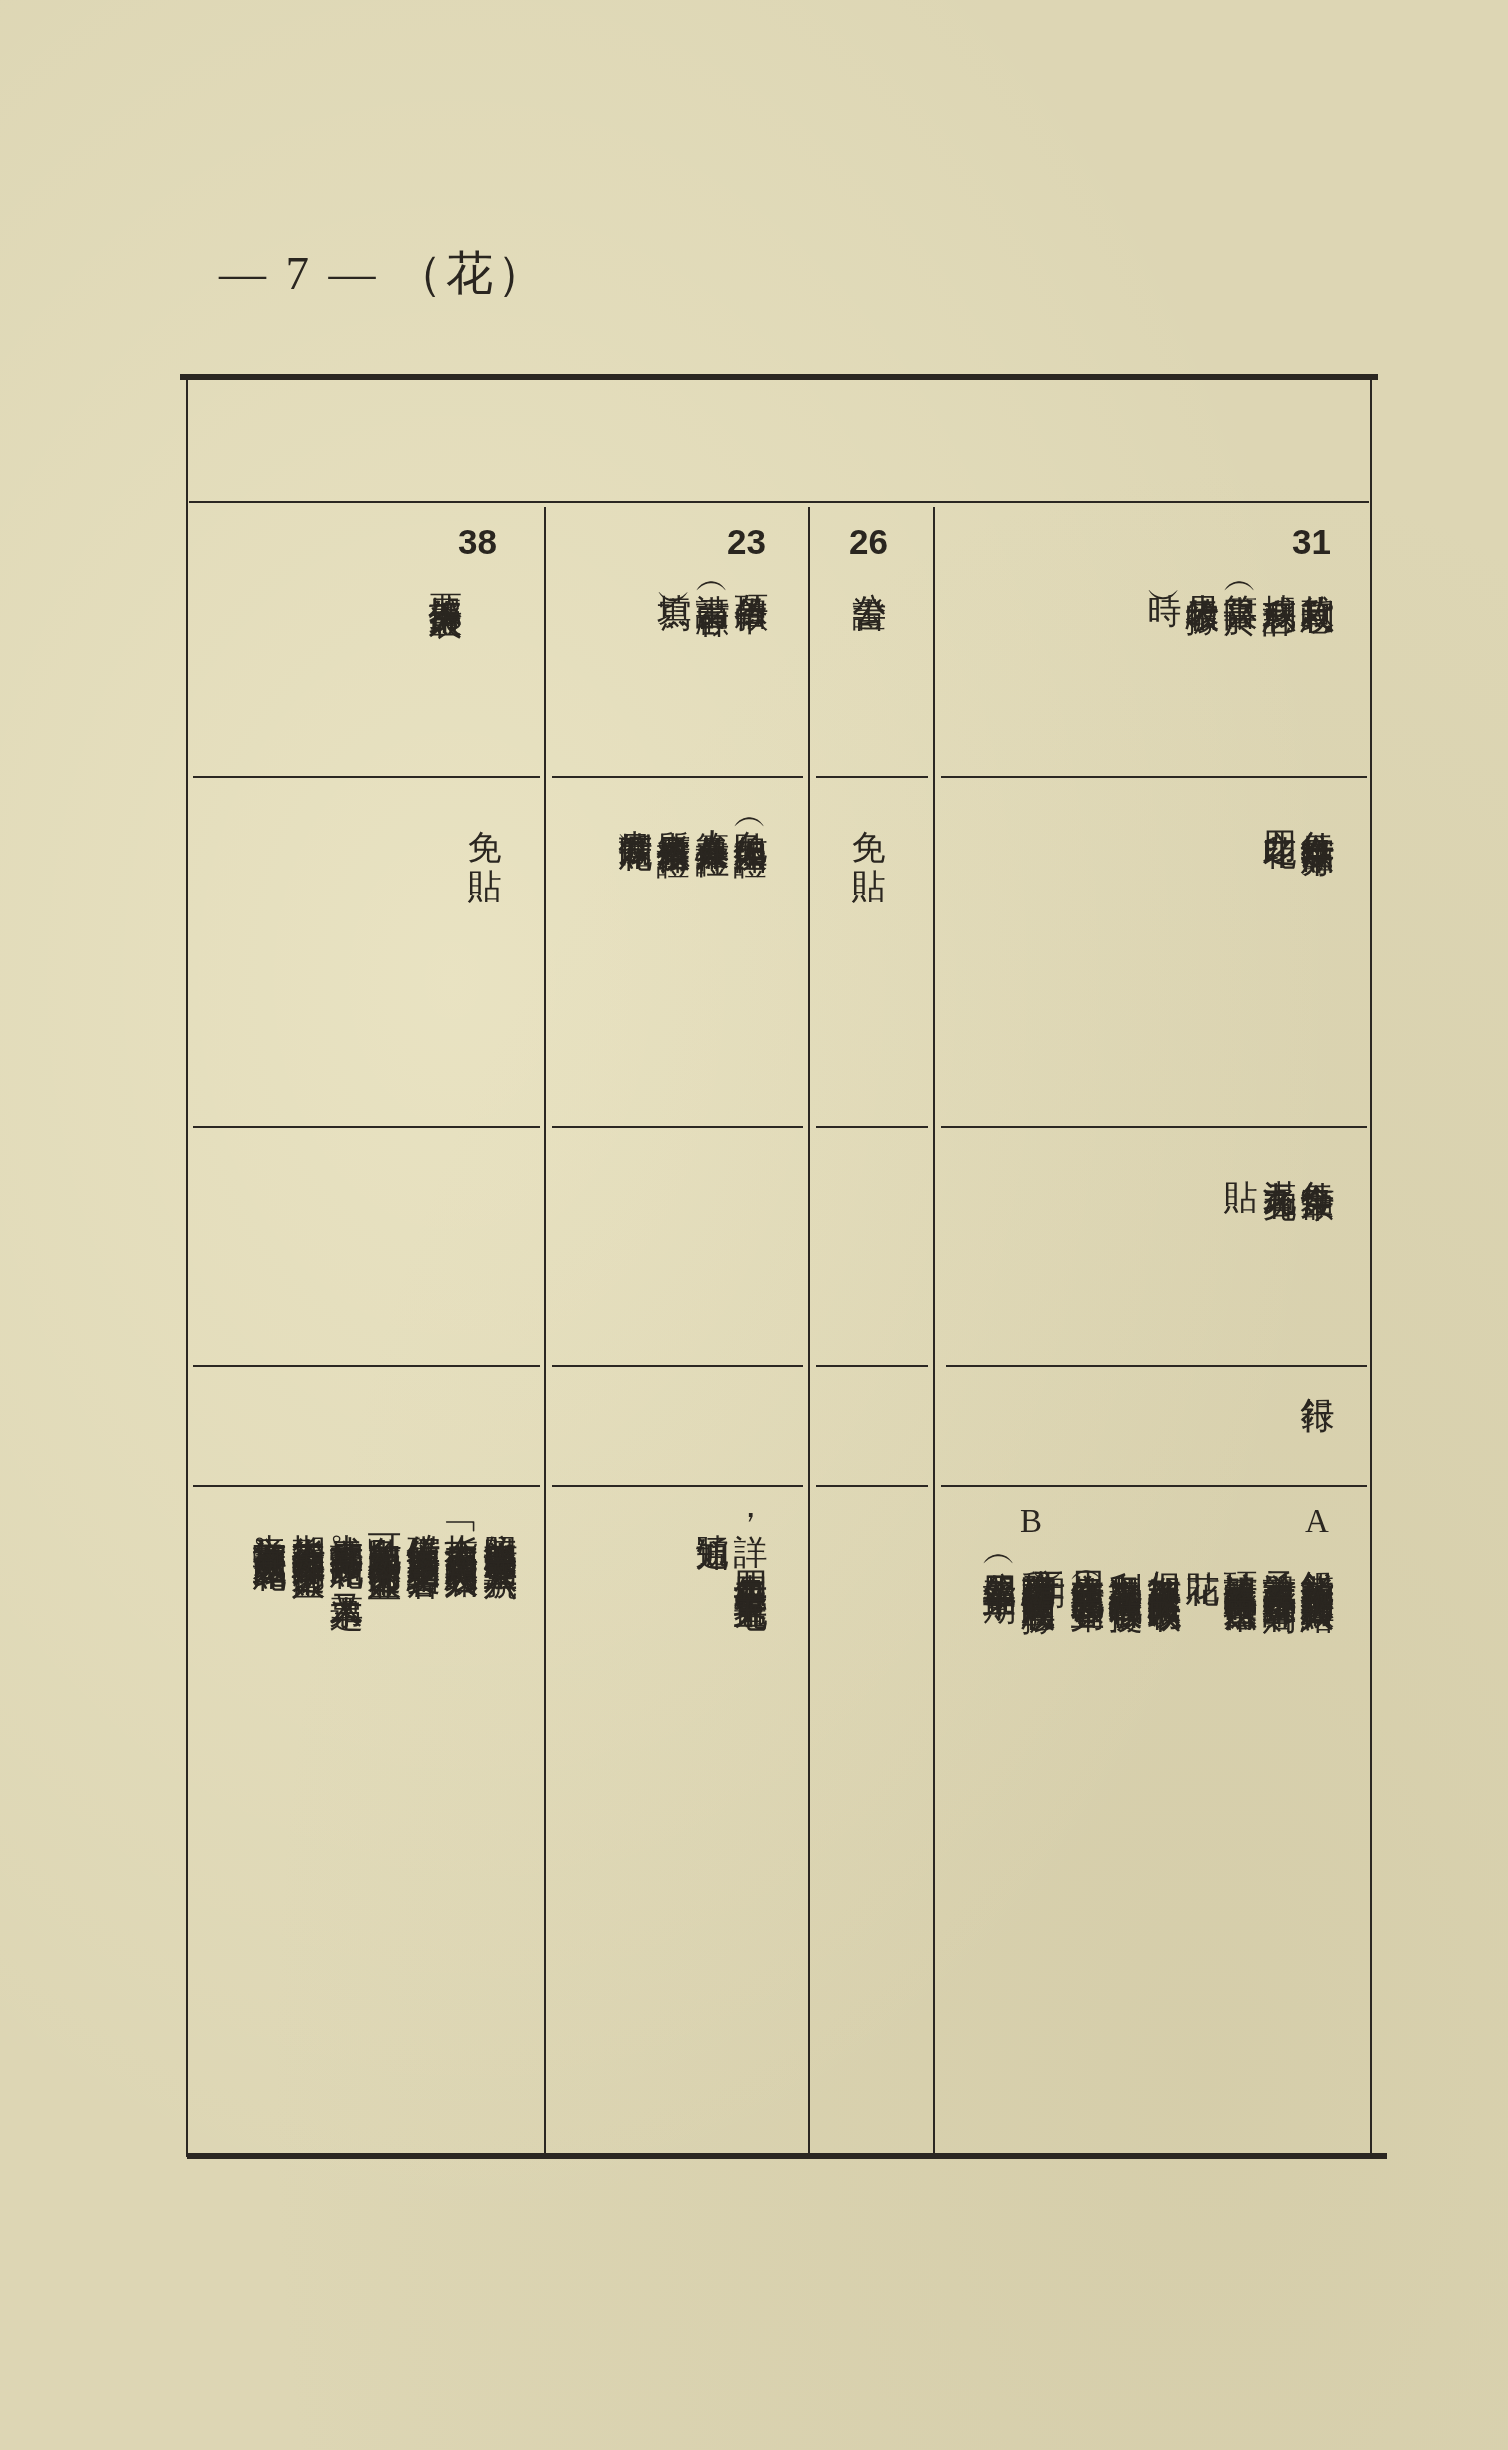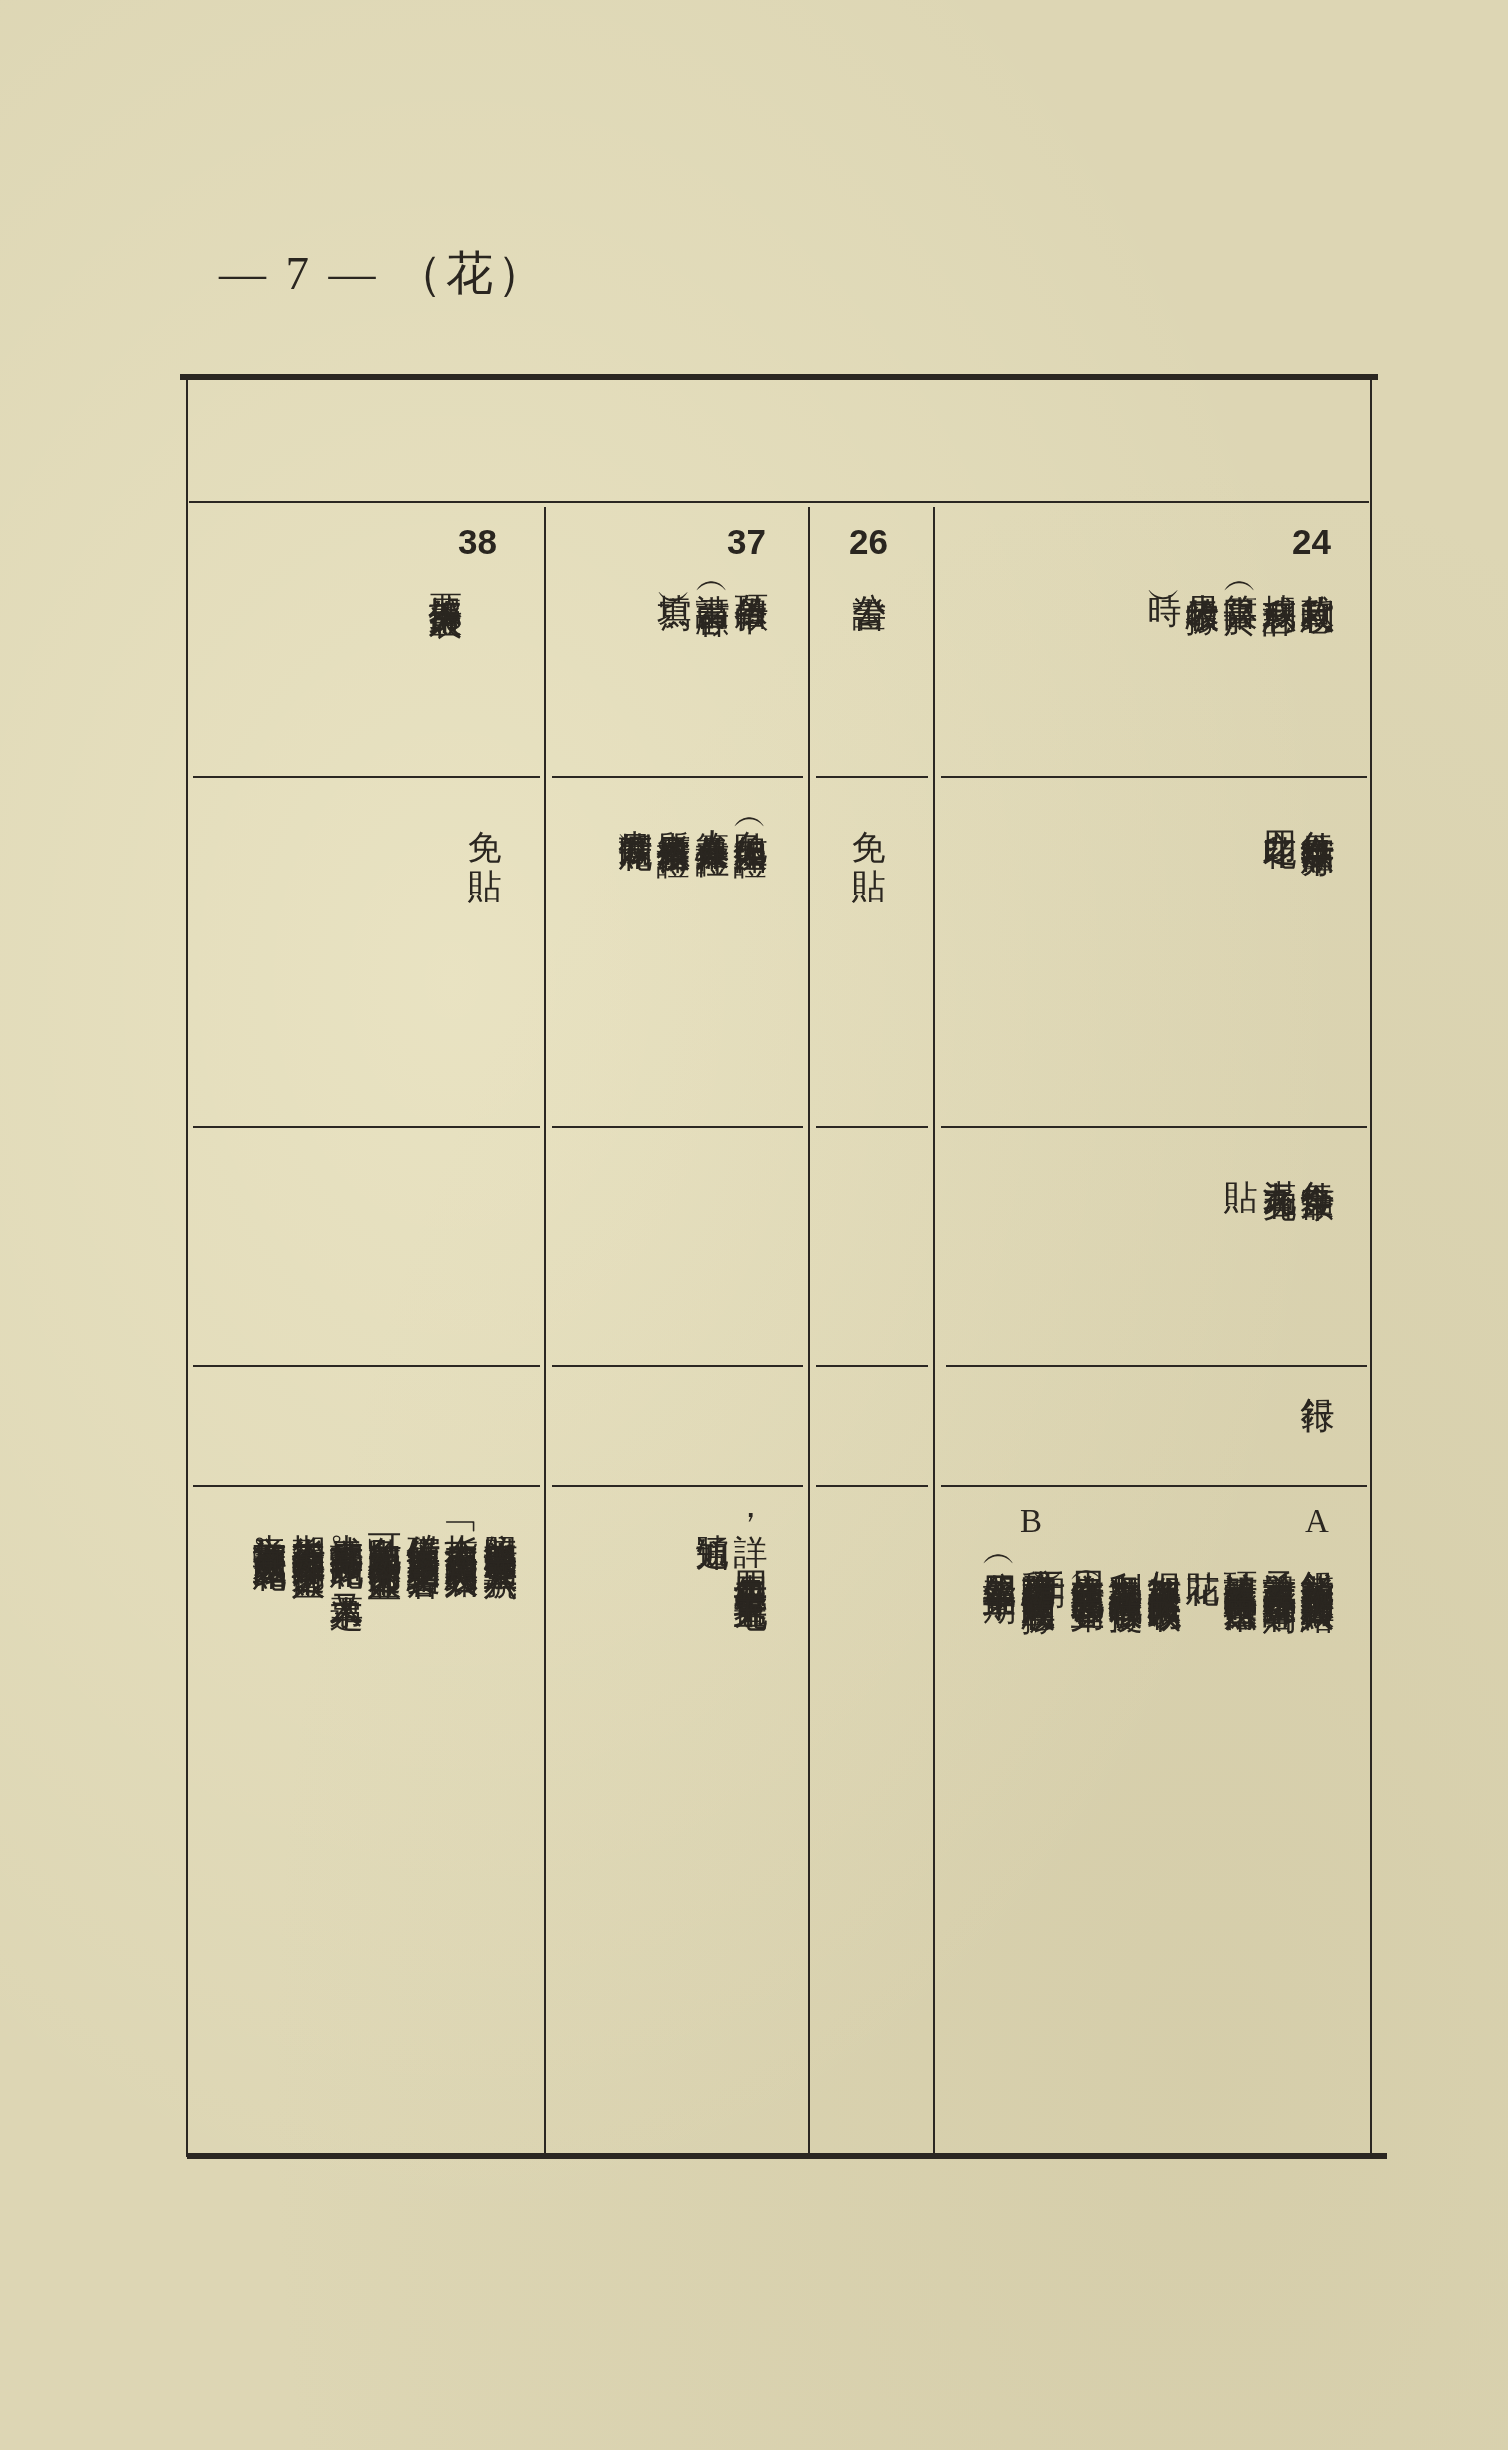--- a/index.html
+++ b/index.html
@@ -72,40 +72,40 @@
   <div class="vtext" style="left:481px; top:1507px;">依照財部臺財稅四〇發字第五八五六號</div>
   <div class="vtext" style="left:442px; top:1507px;">指令「本票部份入金表與利息收入表如</div>
   <div class="vtext" style="left:404px; top:1507px;">確僅備作內部查考之用並不交給客戶者</div>
   <div class="vtext" style="left:365px; top:1507px;">可免貼印花」即本票期限內之部份入金並</div>
   <div class="vtext" style="left:327px; top:1507px;">未成立轉期行為當可免貼花。又本票過</div>
   <div class="vtext" style="left:289px; top:1507px;">期後本行亦不准客戶轉期時之部份入金</div>
   <div class="vtext" style="left:250px; top:1507px;">表亦當無轉期之成立可免貼花。</div>
 </div>
 
 <div>
-  <div class="num" style="left:727px; top:522px;">37</div>
+  <div class="num" style="left:727px; top:522px;">23</div>
   <div class="vtext" style="left:732px; top:567px;">各項借款申</div>
   <div class="vtext" style="left:693px; top:567px;">請書（顧客</div>
   <div class="vtext" style="left:655px; top:567px;">填寫）</div>
   <div class="vtext" style="left:731px; top:803px;">免貼（但如由保證</div>
   <div class="vtext" style="left:693px; top:803px;">人簽章兼具保證性</div>
   <div class="vtext" style="left:654px; top:803px;">質者應按債務保證</div>
   <div class="vtext" style="left:616px; top:803px;">書據例貼花）</div>
   <div class="vtext" style="left:731px; top:1507px;">詳，四十年四月十三日業營字第九七五</div>
   <div class="vtext" style="left:693px; top:1507px;">號通知</div>
 </div>
 
 <div>
   <div class="num" style="left:849px; top:522px;">26</div>
   <div class="vtext" style="left:850px; top:567px;">公證書</div>
   <div class="vtext spaced" style="left:849px; top:803px;">免貼</div>
 </div>
 
 <div>
-  <div class="num" style="left:1292px; top:522px;">24</div>
+  <div class="num" style="left:1292px; top:522px;">31</div>
   <div class="vtext" style="left:1298px; top:567px;">貸款利息收</div>
   <div class="vtext" style="left:1260px; top:567px;">據或利息計</div>
   <div class="vtext" style="left:1221px; top:567px;">算書（限於</div>
   <div class="vtext" style="left:1183px; top:567px;">未另給收據</div>
   <div class="vtext" style="left:1145px; top:567px;">時）</div>
   <div class="vtext" style="left:1298px; top:803px;">每件按金額貼千分</div>
   <div class="vtext" style="left:1260px; top:803px;">之四印花</div>
   <div class="vtext" style="left:1298px; top:1153px;">每件金額未</div>
   <div class="vtext" style="left:1260px; top:1153px;">滿九元者免</div>
   <div class="vtext" style="left:1221px; top:1153px;">貼</div>

